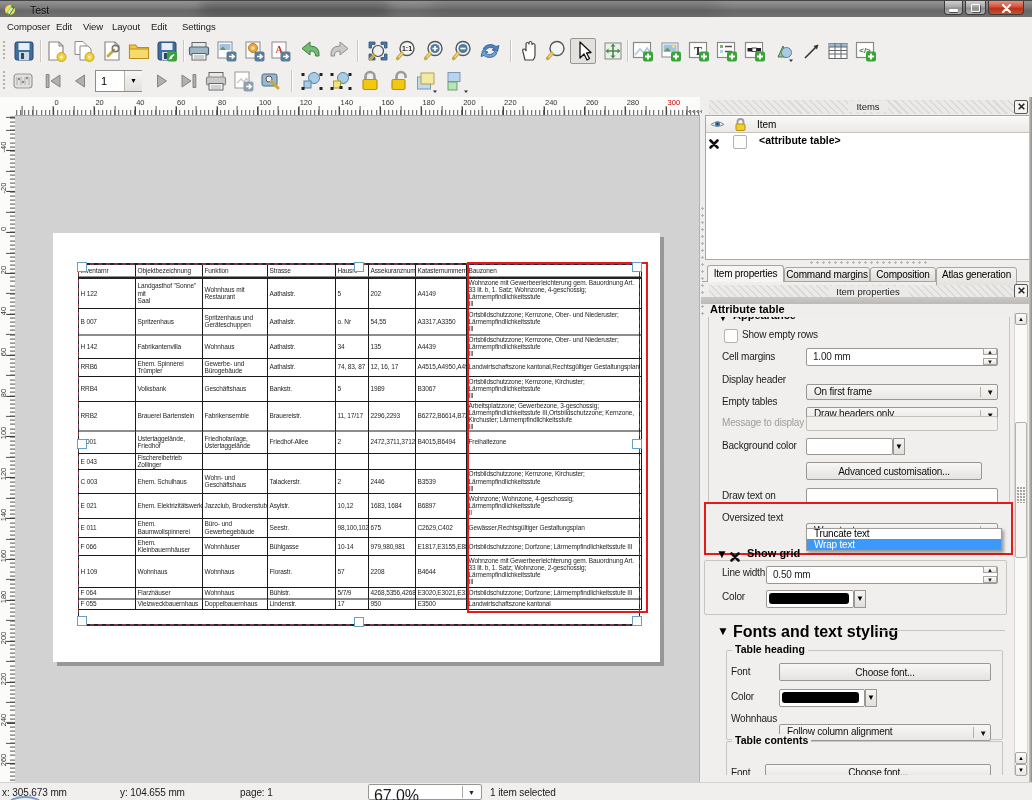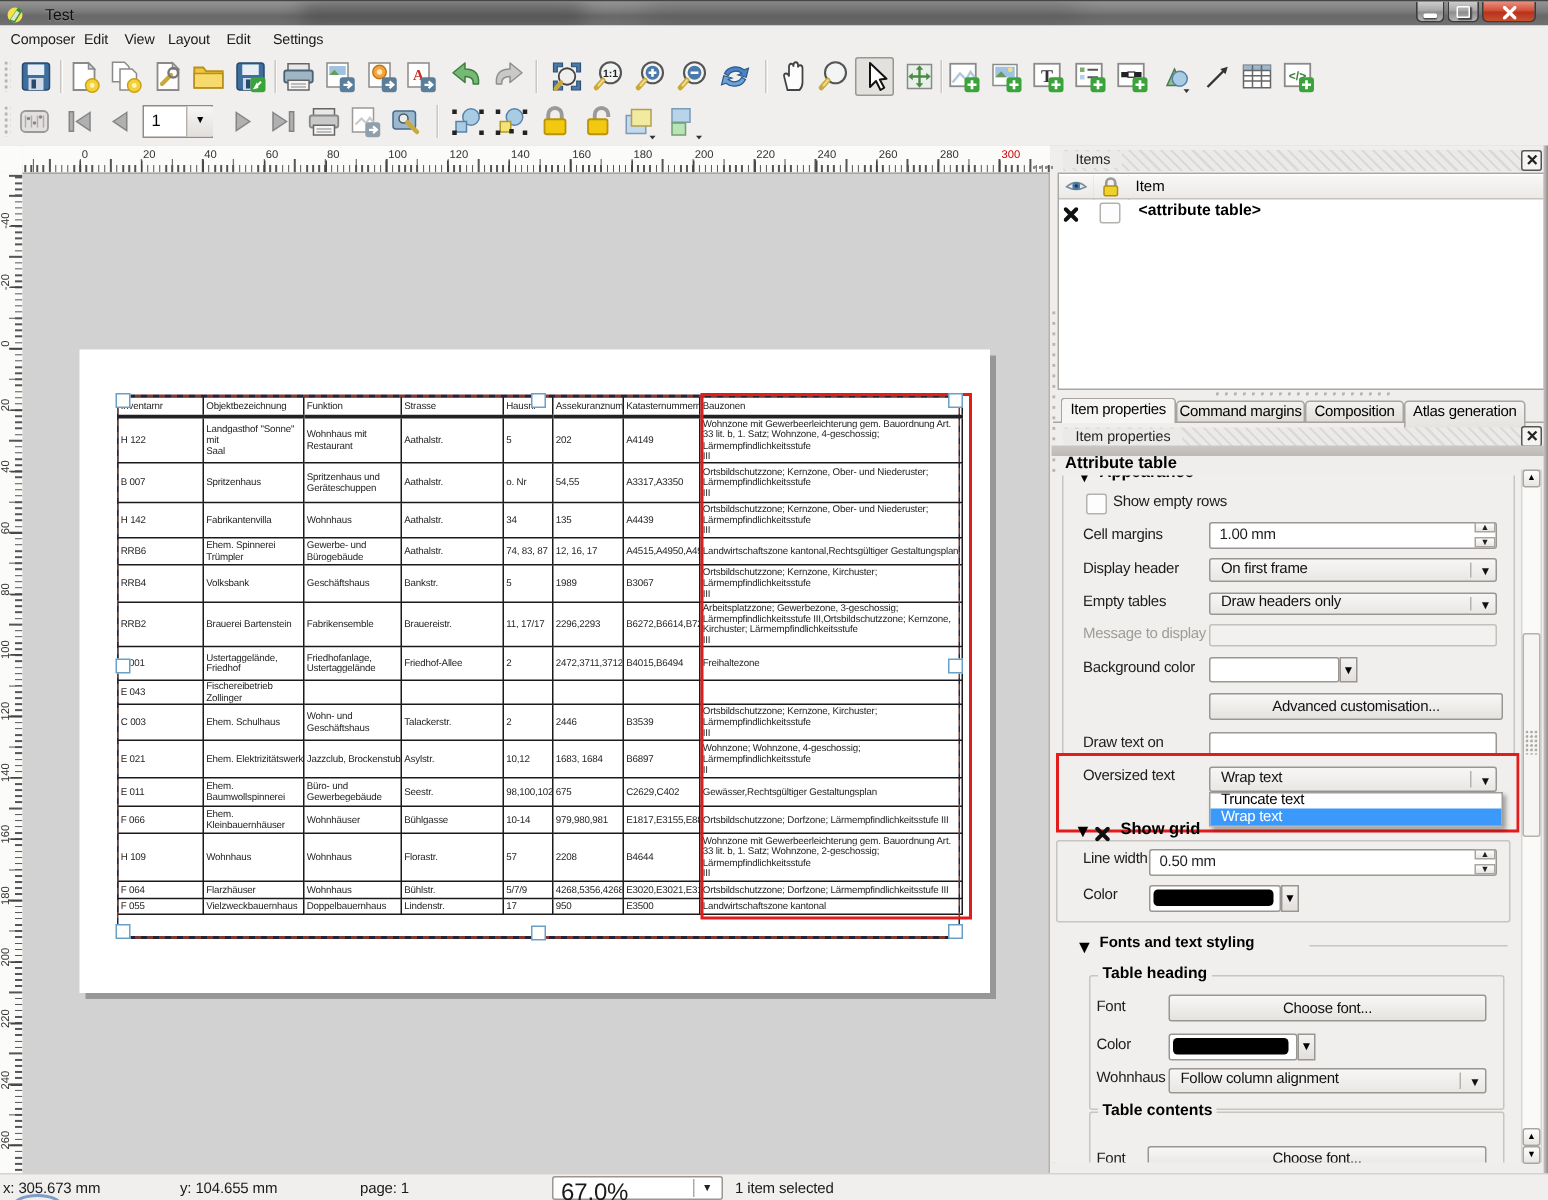--- a/index.html
+++ b/index.html
@@ -51,29 +51,29 @@
 table{border-collapse:collapse;table-layout:fixed;width:1126px;}
 td{border:2px solid #1a1a1a;font-size:13px;line-height:1.1;letter-spacing:-0.25px;color:#262626;padding:0px 3px;vertical-align:middle;overflow:hidden;white-space:nowrap;font-family:"Liberation Sans",sans-serif;}
 tr.hd td{border-bottom:5px solid #222;height:23px;}
 
 .dashH{height:1.6px;background-image:repeating-linear-gradient(90deg,#23233a 0 4px,#7e3a30 4px 8px);}
 .dashV{width:1.6px;background-image:repeating-linear-gradient(0deg,#23233a 0 4px,#7e3a30 4px 8px);}
 .hdl{width:10px;height:10px;background:#fff;border:1.5px solid #68a0c8;box-sizing:border-box;}
 #redcol{border:2px solid #e21b1b;}
 
 #panel{left:700px;top:97px;width:332px;height:685px;background:#efeeec;}
-.docktitle{height:14px;font-size:9.5px;color:#222;
+.docktitle{height:14px;font-size:9.5px;color:#222;text-align:center;
  background:#eceae8;
  background-image:repeating-linear-gradient(45deg,rgba(110,110,110,.13) 0 1.5px,transparent 1.5px 5px);}
 .docktitle i{font-style:normal;background:#eceae8;padding:0 8px;}
 .closex{width:12px;height:12px;border:1px solid #555;border-radius:2px;background:#f5f4f3;color:#111;font-size:9px;font-weight:bold;line-height:10px;text-align:center;}
 .gb{border:1px solid #c8c5c1;border-radius:2px;}
 .lbl{font-size:10px;letter-spacing:-0.2px;color:#1c1c1c;}
 .inp{background:#fff;border:1px solid #9a9792;border-radius:2px;box-sizing:border-box;}
-.combo{background:linear-gradient(#f7f6f5,#e9e7e4);border:1px solid #9a9792;border-radius:2px;box-sizing:border-box;font-size:10px;letter-spacing:-0.2px;color:#111;}
+.combo{background:linear-gradient(#f7f6f5,#e9e7e4);border:1px solid #9a9792;border-radius:2px;box-sizing:border-box;font-size:10px;letter-spacing:-0.2px;color:#111;margin-top:12px;}
 .btn{background:linear-gradient(#f8f7f6,#e5e3e0);border:1px solid #9a9792;border-radius:2px;box-sizing:border-box;font-size:10px;letter-spacing:-0.2px;color:#111;text-align:center;}
 .spin{width:14px;height:7px;background:linear-gradient(#fdfdfd,#e8e6e3);border:1px solid #a9a5a1;box-sizing:border-box;font-size:6px;line-height:6px;text-align:center;color:#222;}
 
 #statusbar{left:0;top:782px;width:1032px;height:18px;background:#f0efee;border-top:1px solid #d5d2cf;}
 #statusbar span{position:absolute;top:4px;font-size:10px;letter-spacing:-0.1px;color:#1a1a1a;}
 </style></head>
 <body>
 <div class="abs" id="titlebar">
   <div class="abs smudge"></div>
     <div class="abs smudge2"></div>
@@ -721,21 +721,21 @@
       <div class="abs combo" style="left:105px;top:78px;width:192px;height:15px;">
         <span style="position:absolute;left:7px;top:0px;">Draw headers only</span>
         <span style="position:absolute;right:3px;top:3px;font-size:8px;">▼</span>
         <span style="position:absolute;right:16px;top:2px;bottom:2px;width:1px;background:#b5b1ad;"></span>
       </div>
       <div class="abs lbl" style="left:21px;top:100px;color:#a09c98;">Message to display</div>
       <div class="abs inp" style="left:105px;top:99px;width:192px;height:15px;background:#f2f1ef;border-color:#c4c0bc;"></div>
       <div class="abs lbl" style="left:21px;top:123px;">Background color</div>
       <div class="abs inp" style="left:105px;top:121px;width:87px;height:17px;"></div>
       <div class="abs" style="left:192px;top:121px;width:12px;height:17px;background:linear-gradient(#f5f4f3,#e2dfdc);border:1px solid #9a9792;box-sizing:border-box;font-size:8px;text-align:center;line-height:15px;">▼</div>
-      <div class="abs btn" style="left:105px;top:145px;width:196px;height:18px;line-height:17px;">Advanced customisation...</div>
+      <div class="abs btn" style="left:105px;top:145px;width:176px;height:18px;line-height:17px;">Advanced customisation...</div>
       <div class="abs lbl" style="left:21px;top:173px;">Draw text on</div>
       <div class="abs inp" style="left:105px;top:171px;width:192px;height:16px;"></div>
       <div class="abs" style="left:3px;top:185px;width:309px;height:53px;border:2px solid #e21b1b;box-sizing:border-box;z-index:5;"></div>
       <div class="abs lbl" style="left:21px;top:195px;">Oversized text</div>
       <div class="abs combo" style="left:105px;top:194px;width:192px;height:17px;">
         <span style="position:absolute;left:7px;top:1px;">Wrap text</span>
         <span style="position:absolute;right:3px;top:4px;font-size:8px;">▼</span>
         <span style="position:absolute;right:16px;top:2px;bottom:2px;width:1px;background:#b5b1ad;"></span>
       </div>
       <div class="abs" style="left:105px;top:211px;width:194px;height:21px;background:#fff;border:1px solid #a19d99;box-shadow:2px 2px 3px rgba(0,0,0,.35);z-index:6;">
@@ -752,21 +752,21 @@
       <div class="abs lbl" style="left:21px;top:250px;">Line width</div>
       <div class="abs inp" style="left:65px;top:249px;width:232px;height:18px;"></div>
       <div class="abs lbl" style="left:72px;top:252px;">0.50 mm</div>
       <div class="abs spin" style="left:282px;top:249px;">▲</div>
       <div class="abs spin" style="left:282px;top:259px;">▼</div>
       <div class="abs lbl" style="left:21px;top:274px;">Color</div>
       <div class="abs inp" style="left:65px;top:273px;width:88px;height:18px;"></div>
       <div class="abs" style="left:68px;top:276px;width:80px;height:11px;background:#000;border-radius:3px;"></div>
       <div class="abs" style="left:153px;top:273px;width:12px;height:18px;background:linear-gradient(#f5f4f3,#e2dfdc);border:1px solid #9a9792;box-sizing:border-box;font-size:8px;text-align:center;line-height:16px;">▼</div>
       <div class="abs" style="left:16px;top:307px;font-size:12px;">▼</div>
-      <div class="abs" style="left:32px;top:306px;font-size:10px;font-weight:bold;">Fonts and text styling</div>
+      <div class="abs" style="left:32px;top:306px;font-size:16px;font-weight:bold;">Fonts and text styling</div>
       <div class="abs" style="left:172px;top:313px;width:132px;height:1px;background:#c8c5c1;"></div>
       <div class="abs gb" style="left:25px;top:333px;width:275px;height:88px;"></div>
       <div class="abs" style="left:31px;top:326px;font-size:10.5px;font-weight:bold;background:#f0efed;padding:0 3px;z-index:2;">Table heading</div>
       <div class="abs lbl" style="left:30px;top:349px;">Font</div>
       <div class="abs btn" style="left:78px;top:346px;width:212px;height:18px;line-height:17px;">Choose font...</div>
       <div class="abs lbl" style="left:30px;top:374px;">Color</div>
       <div class="abs inp" style="left:78px;top:372px;width:86px;height:18px;"></div>
       <div class="abs" style="left:81px;top:375px;width:77px;height:11px;background:#000;border-radius:3px;"></div>
       <div class="abs" style="left:164px;top:372px;width:12px;height:18px;background:linear-gradient(#f5f4f3,#e2dfdc);border:1px solid #9a9792;box-sizing:border-box;font-size:8px;text-align:center;line-height:16px;">▼</div>
       <div class="abs lbl" style="left:30px;top:396px;">Wohnhaus</div>

